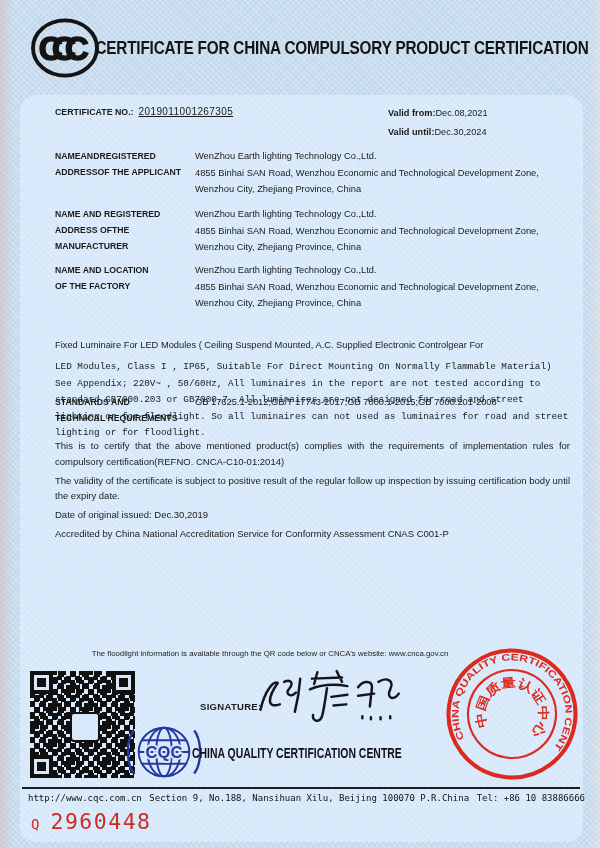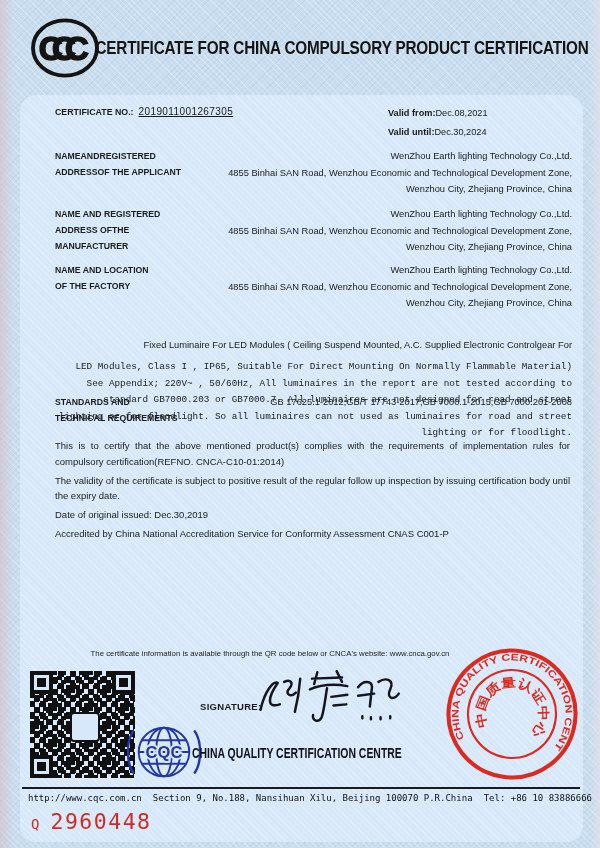--- a/index.html
+++ b/index.html
@@ -22,21 +22,21 @@
     display:flex;align-items:center;justify-content:center;}
   .title-wrap span{display:inline-block;font-weight:700;font-size:17px;letter-spacing:-.2px;
     transform:scale(.9,1.12);white-space:nowrap;color:#141414;}
   .certline{position:absolute;left:55px;top:106px;display:flex;align-items:baseline;}
   .certline .lbl{font-weight:700;font-size:8.8px;}
   .certline .val{font-size:10px;letter-spacing:.4px;margin-left:5px;text-decoration:underline;}
   .validblock{position:absolute;left:388px;top:104px;font-size:9.2px;line-height:19px;}
   .validblock b{font-weight:700;}
   .row{position:absolute;left:55px;right:28px;display:flex;}
   .row .lbl{width:140px;flex:none;font-weight:700;font-size:8.7px;line-height:16px;white-space:pre-line;}
-  .row .val{flex:1;font-size:9.3px;line-height:16.5px;white-space:pre-line;text-align:right;}
+  .row .val{flex:1;font-size:9.3px;line-height:16.5px;white-space:pre-line;}
   .row-applicant{top:148px;} .row-manufacturer{top:206px;} .row-factory{top:262px;}
   .row-product{top:320px;} .row-standards{top:394px;}
   .val .part2{display:block;margin-top:6px;white-space:pre-line;font-family:Liberation Mono, monospace;}
   .statements{position:absolute;left:55px;right:30px;top:438px;font-size:9.5px;line-height:15.8px;}
   .statements p{margin:0 0 3px 0;}
   .statements p.just{text-align:justify;}
   .qr-note{position:absolute;left:0;right:60px;top:649px;text-align:center;font-size:7.8px;color:#222;}
   .qr{position:absolute;left:30px;top:671px;width:105px;height:107px;
     background:
       conic-gradient(#101010 25%, transparent 0 50%, #101010 0 75%, transparent 0) 0 0/9px 9px,
@@ -47,21 +47,21 @@
   .qr-center{position:absolute;left:40px;top:41px;width:26px;height:26px;background:#d6e8f9;
     border:2px solid #101010;border-radius:4px;}
   .sig-label{position:absolute;left:200px;top:701px;font-weight:700;font-size:9.5px;letter-spacing:.3px;}
   .sig-svg{position:absolute;left:252px;top:668px;width:150px;height:62px;}
   .cqc-logo{position:absolute;left:127px;top:719px;width:74px;height:66px;}
   .centre-name{position:absolute;left:192px;top:744px;}
   .centre-name span{display:inline-block;font-weight:700;font-size:14.5px;white-space:nowrap;
     transform:scale(.72,1.05);transform-origin:left center;color:#101018;}
   .seal{position:absolute;left:444px;top:646px;width:136px;height:136px;transform:rotate(8deg);}
   .footer-rule{position:absolute;left:22px;right:20px;top:787px;border-top:2px solid #1b1b1b;}
-  .footer-row{position:absolute;left:28px;right:8px;top:793px;display:flex;justify-content:space-between;
+  .footer-row{position:absolute;left:28px;right:15px;top:793px;display:flex;justify-content:space-between;
     font-family:"DejaVu Sans Mono",monospace;font-size:9px;color:#111;}
   .serial{position:absolute;left:31px;top:809px;display:flex;align-items:baseline;gap:11px;
     font-family:"DejaVu Sans Mono",monospace;color:#cf2b24;}
   .serial .q{font-size:14px;} .serial .num{font-size:21.5px;letter-spacing:1.5px;}
 </style>
 </head>
 <body>
 
 <div class="page">
   <div class="edge-left"></div>
@@ -117,21 +117,21 @@
     <div class="val">GB 17625.1-2012;GB/T 17743-2017;GB 7000.1-2015;GB 7000.201-2008</div>
   </div>
 
   <div class="statements">
     <p class="just">This is to certify that the above mentioned product(s) complies with the requirements of implementation rules for compulsory certification(REFNO. CNCA-C10-01:2014)</p>
     <p class="just">The validity of the certificate is subject to positive result of the regular follow up inspection by issuing certification body until the expiry date.</p>
     <p>Date of original issued: Dec.30,2019</p>
     <p>Accredited by China National Accreditation Service for Conformity Assessment CNAS C001-P</p>
   </div>
 
-  <div class="qr-note">The certificate information is available through the QR code below or CNCA's website: www.cnca.gov.cn</div>
+  <div class="qr-note">The floodlight information is available through the QR code below or CNCA's website: www.cnca.gov.cn</div>
 
   <div class="qr">
     <div class="finder tl"></div>
     <div class="finder tr"></div>
     <div class="finder bl"></div>
     <div class="qr-center"></div>
   </div>
 
   <div class="sig-label">SIGNATURE:</div>
   <svg class="sig-svg" viewBox="0 0 140 56" aria-label="谢肇煦">

